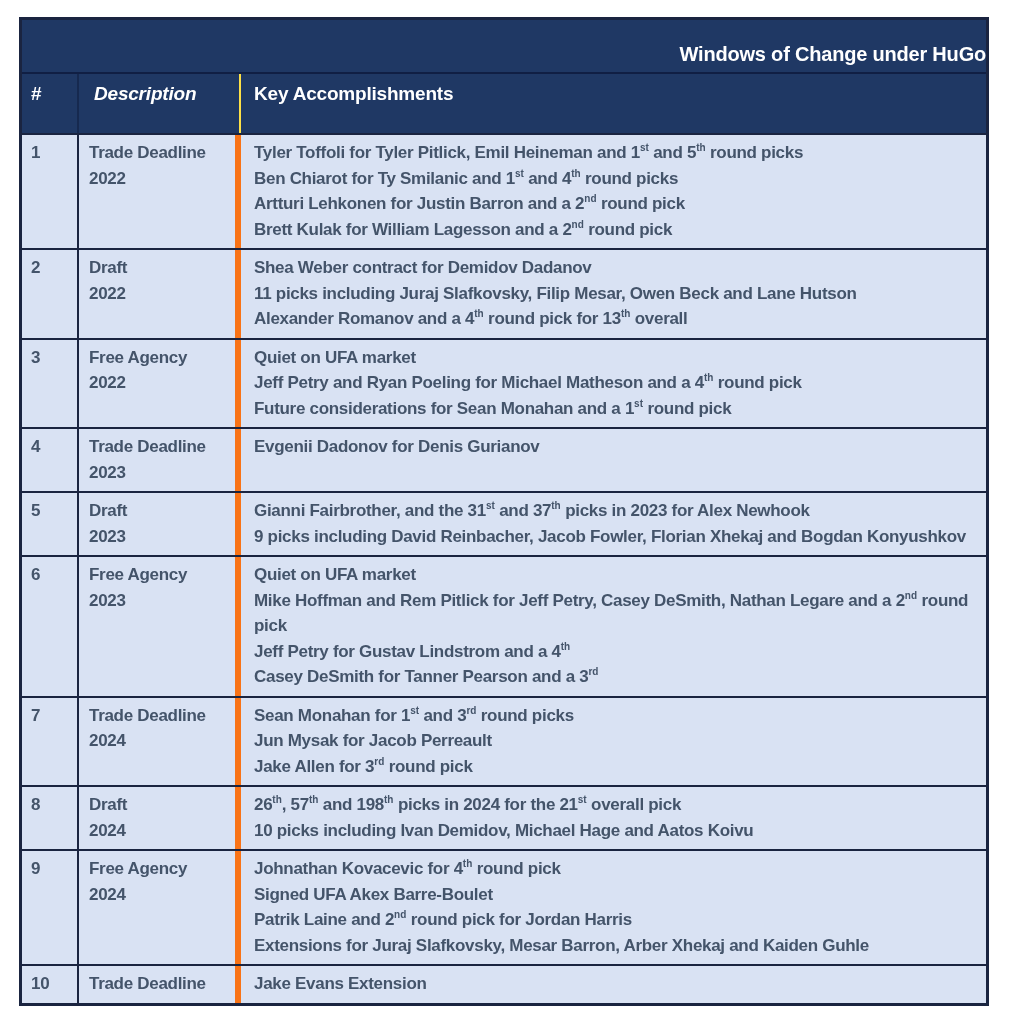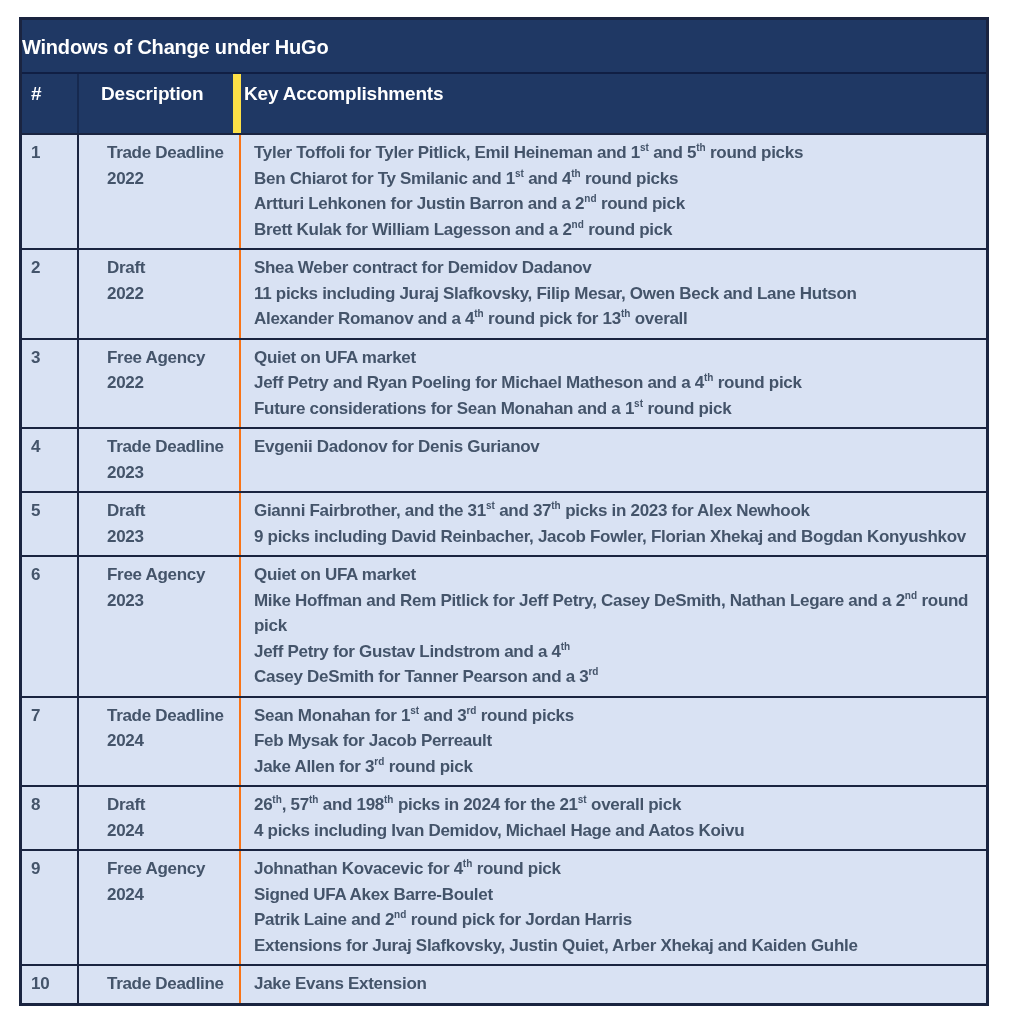--- a/index.html
+++ b/index.html
@@ -19,63 +19,63 @@
     width: 100%;
     box-sizing: border-box;
     border: 3px solid #1a2440;
     background: #d9e2f3;
   }
   .title-row {
     background: #1f3864;
     color: #ffffff;
     font-size: 20px;
     font-weight: 700;
-    text-align: left;
+    text-align: right;
     height: 52px;
     box-sizing: border-box;
-    padding-top: 16px;
+    padding-top: 23px;
     letter-spacing: -0.2px;
   }
   .header-row {
     background: #1f3864;
     border-top: 2px solid #101f44;
     display: grid;
     grid-template-columns: 57px 162px 1fr;
     height: 61px;
     box-sizing: border-box;
   }
   .header-cell {
     color: #ffffff;
     font-size: 19px;
     font-weight: 700;
     padding-top: 9px;
     box-sizing: border-box;
     letter-spacing: -0.2px;
   }
   .header-cell.col-num  { padding-left: 9px;  border-right: 2px solid #16294f; }
-  .header-cell.col-desc { padding-left: 22px; border-right: 8px solid #fde047; }
-  .header-cell.col-key  { padding-left: 3px; border-radius: 21px; }
+  .header-cell.col-desc { padding-left: 15px; border-right: 2px solid #fde047; font-style: italic; }
+  .header-cell.col-key  { padding-left: 13px; border-radius: 21px; }
   .row {
     display: grid;
     grid-template-columns: 57px 162px 1fr;
     border-top: 2px solid #1a2440;
     background: #d9e2f3;
   }
   .cell {
     box-sizing: border-box;
     color: #44546a;
     font-size: 17px;
     font-weight: 700;
     letter-spacing: -0.3px;
     padding-top: 5px;
     padding-bottom: 6px;
   }
   .cell .line { line-height: 25.5px; }
   .col-num  { padding-left: 9px;  border-right: 2px solid #1a2440; }
-  .col-desc { padding-left: 28px; border-right: 2px solid #f97316; padding-right: 6px; }
+  .col-desc { padding-left: 10px; border-right: 6px solid #f97316; padding-right: 6px; }
   .col-key  { padding-left: 13px; padding-right: 10px; }
   sup {
     font-size: 10px;
     line-height: 0;
     vertical-align: super;
     letter-spacing: 0;
   }
 </style>
 </head>
 <body>
@@ -175,50 +175,50 @@
         <div class="row">
           <div class="cell col-num">
             <div class="line">7</div>
           </div>
           <div class="cell col-desc">
             <div class="line">Trade Deadline</div>
             <div class="line">2024</div>
           </div>
           <div class="cell col-key">
             <div class="line">Sean Monahan for 1<sup>st</sup> and 3<sup>rd</sup> round picks</div>
-            <div class="line">Feb Mysak for Jacob Perreault</div>
+            <div class="line">Jun Mysak for Jacob Perreault</div>
             <div class="line">Jake Allen for 3<sup>rd</sup> round pick</div>
           </div>
         </div>
         <div class="row">
           <div class="cell col-num">
             <div class="line">8</div>
           </div>
           <div class="cell col-desc">
             <div class="line">Draft</div>
             <div class="line">2024</div>
           </div>
           <div class="cell col-key">
             <div class="line">26<sup>th</sup>, 57<sup>th</sup> and 198<sup>th</sup> picks in 2024 for the 21<sup>st</sup> overall pick</div>
-            <div class="line">4 picks including Ivan Demidov, Michael Hage and Aatos Koivu</div>
+            <div class="line">10 picks including Ivan Demidov, Michael Hage and Aatos Koivu</div>
           </div>
         </div>
         <div class="row">
           <div class="cell col-num">
             <div class="line">9</div>
           </div>
           <div class="cell col-desc">
             <div class="line">Free Agency</div>
             <div class="line">2024</div>
           </div>
           <div class="cell col-key">
             <div class="line">Johnathan Kovacevic for 4<sup>th</sup> round pick</div>
             <div class="line">Signed UFA Akex Barre-Boulet</div>
             <div class="line">Patrik Laine and 2<sup>nd</sup> round pick for Jordan Harris</div>
-            <div class="line">Extensions for Juraj Slafkovsky, Justin Quiet, Arber Xhekaj and Kaiden Guhle</div>
+            <div class="line">Extensions for Juraj Slafkovsky, Mesar Barron, Arber Xhekaj and Kaiden Guhle</div>
           </div>
         </div>
         <div class="row">
           <div class="cell col-num">
             <div class="line">10</div>
           </div>
           <div class="cell col-desc">
             <div class="line">Trade Deadline</div>
           </div>
           <div class="cell col-key">

